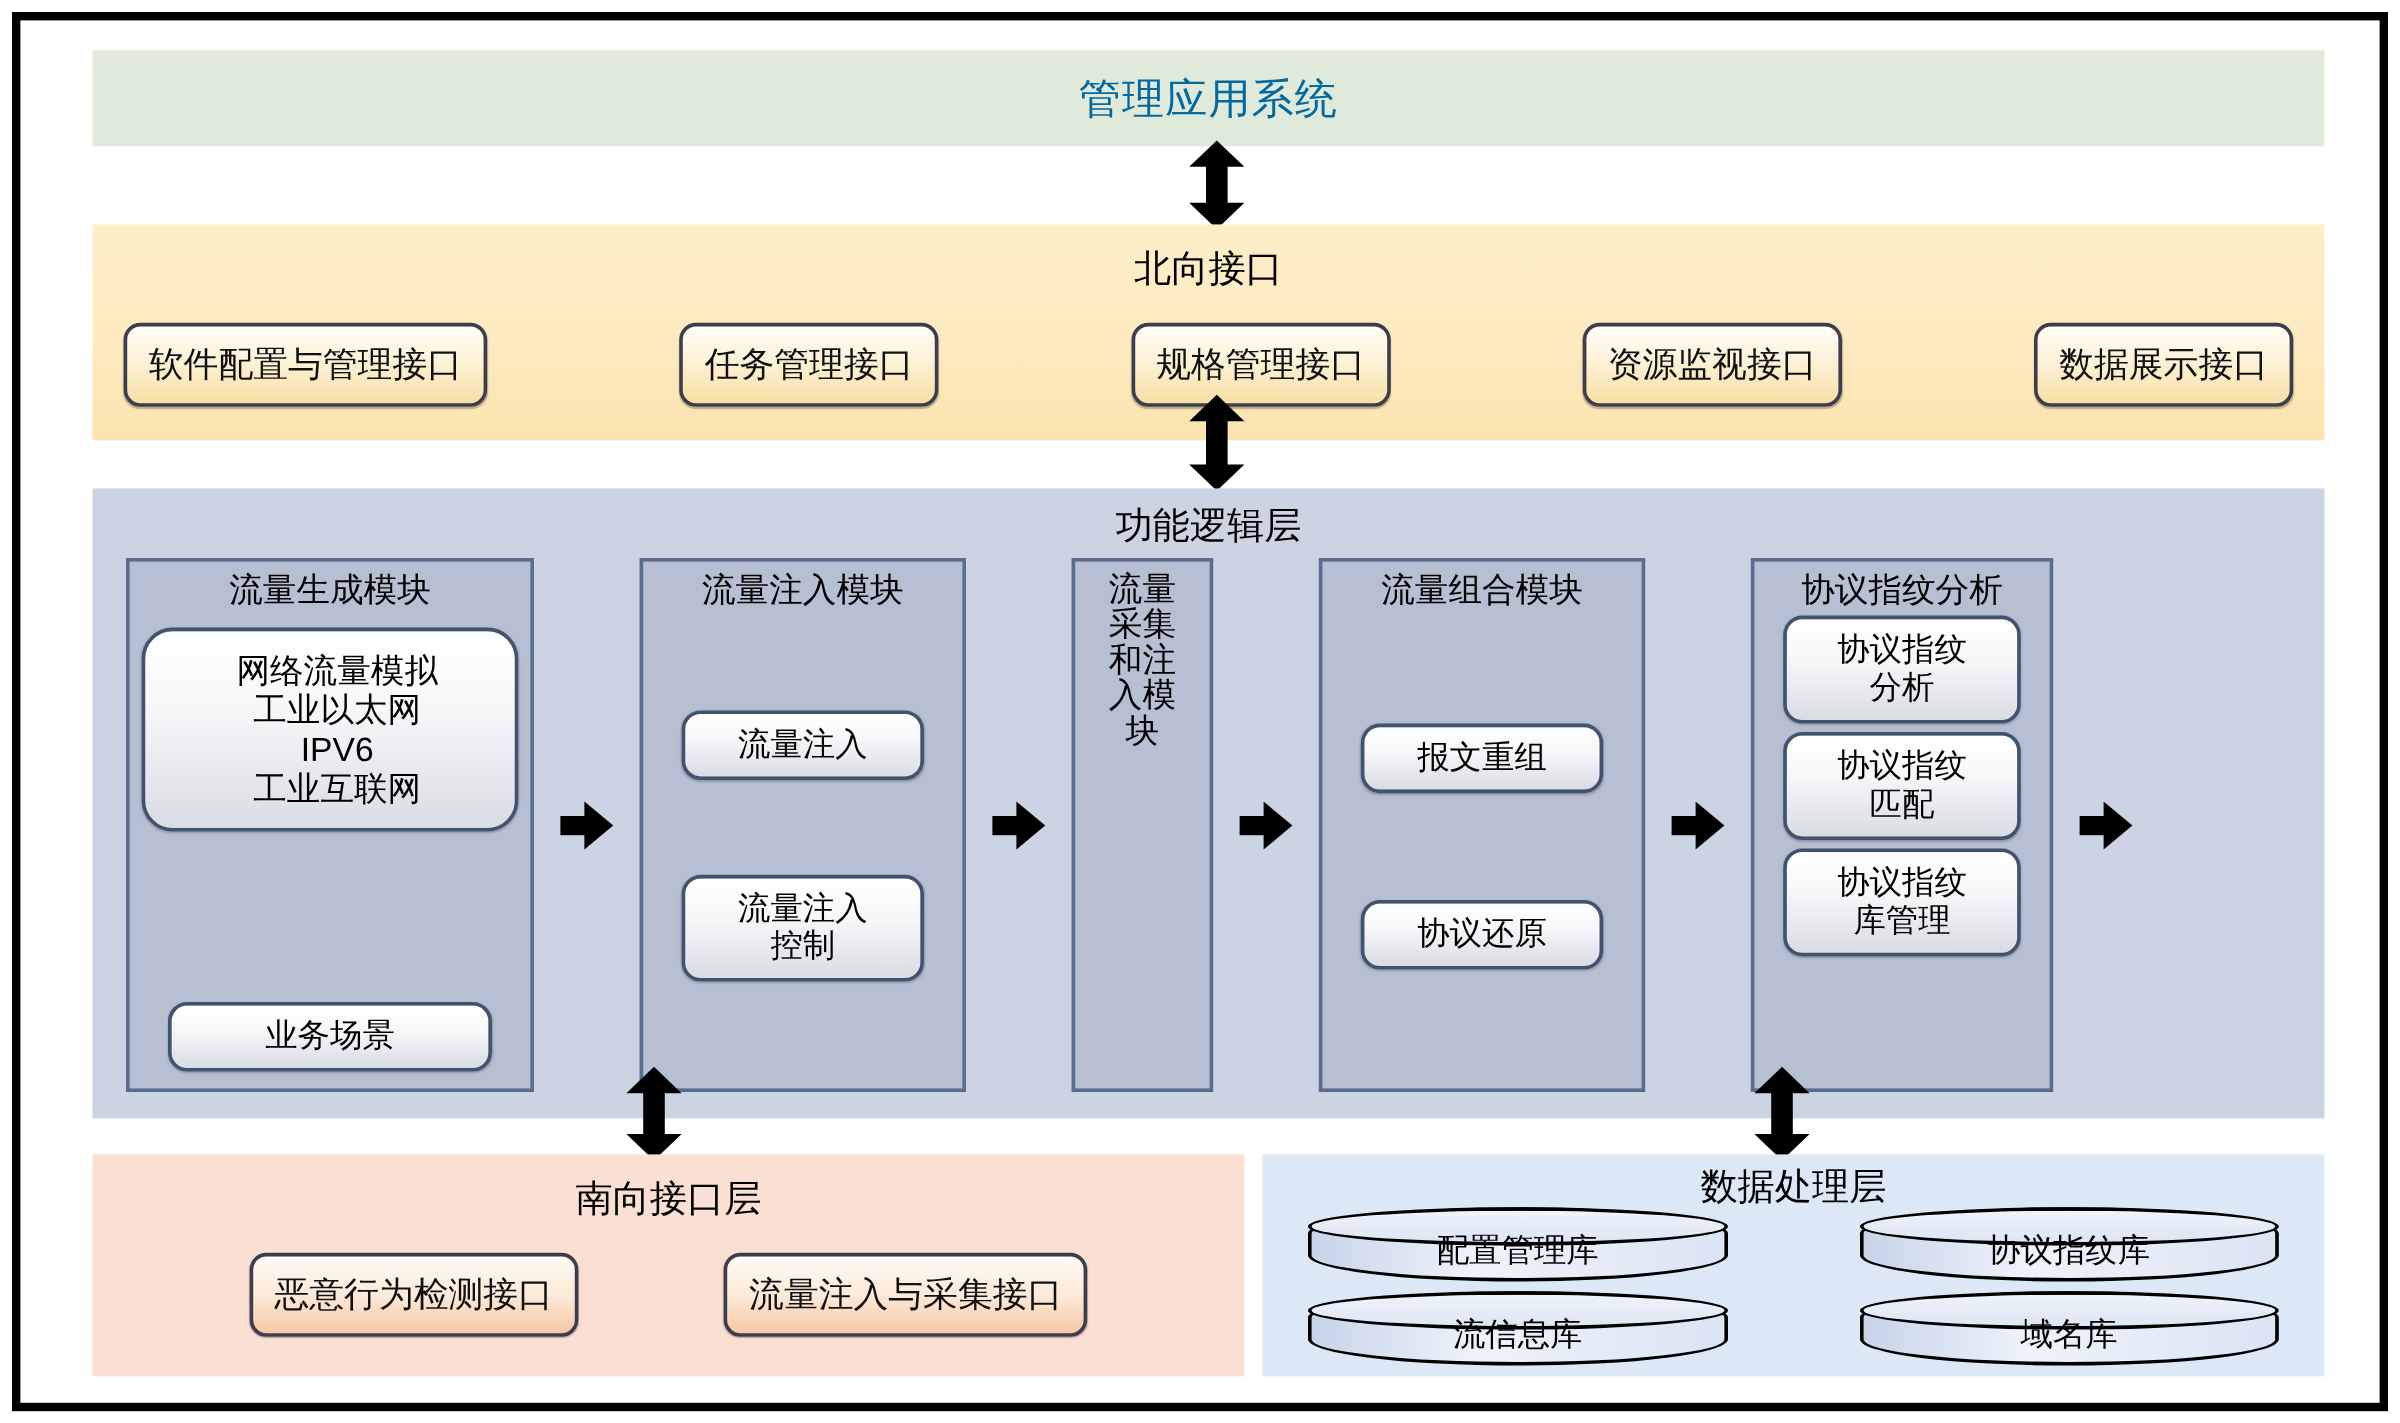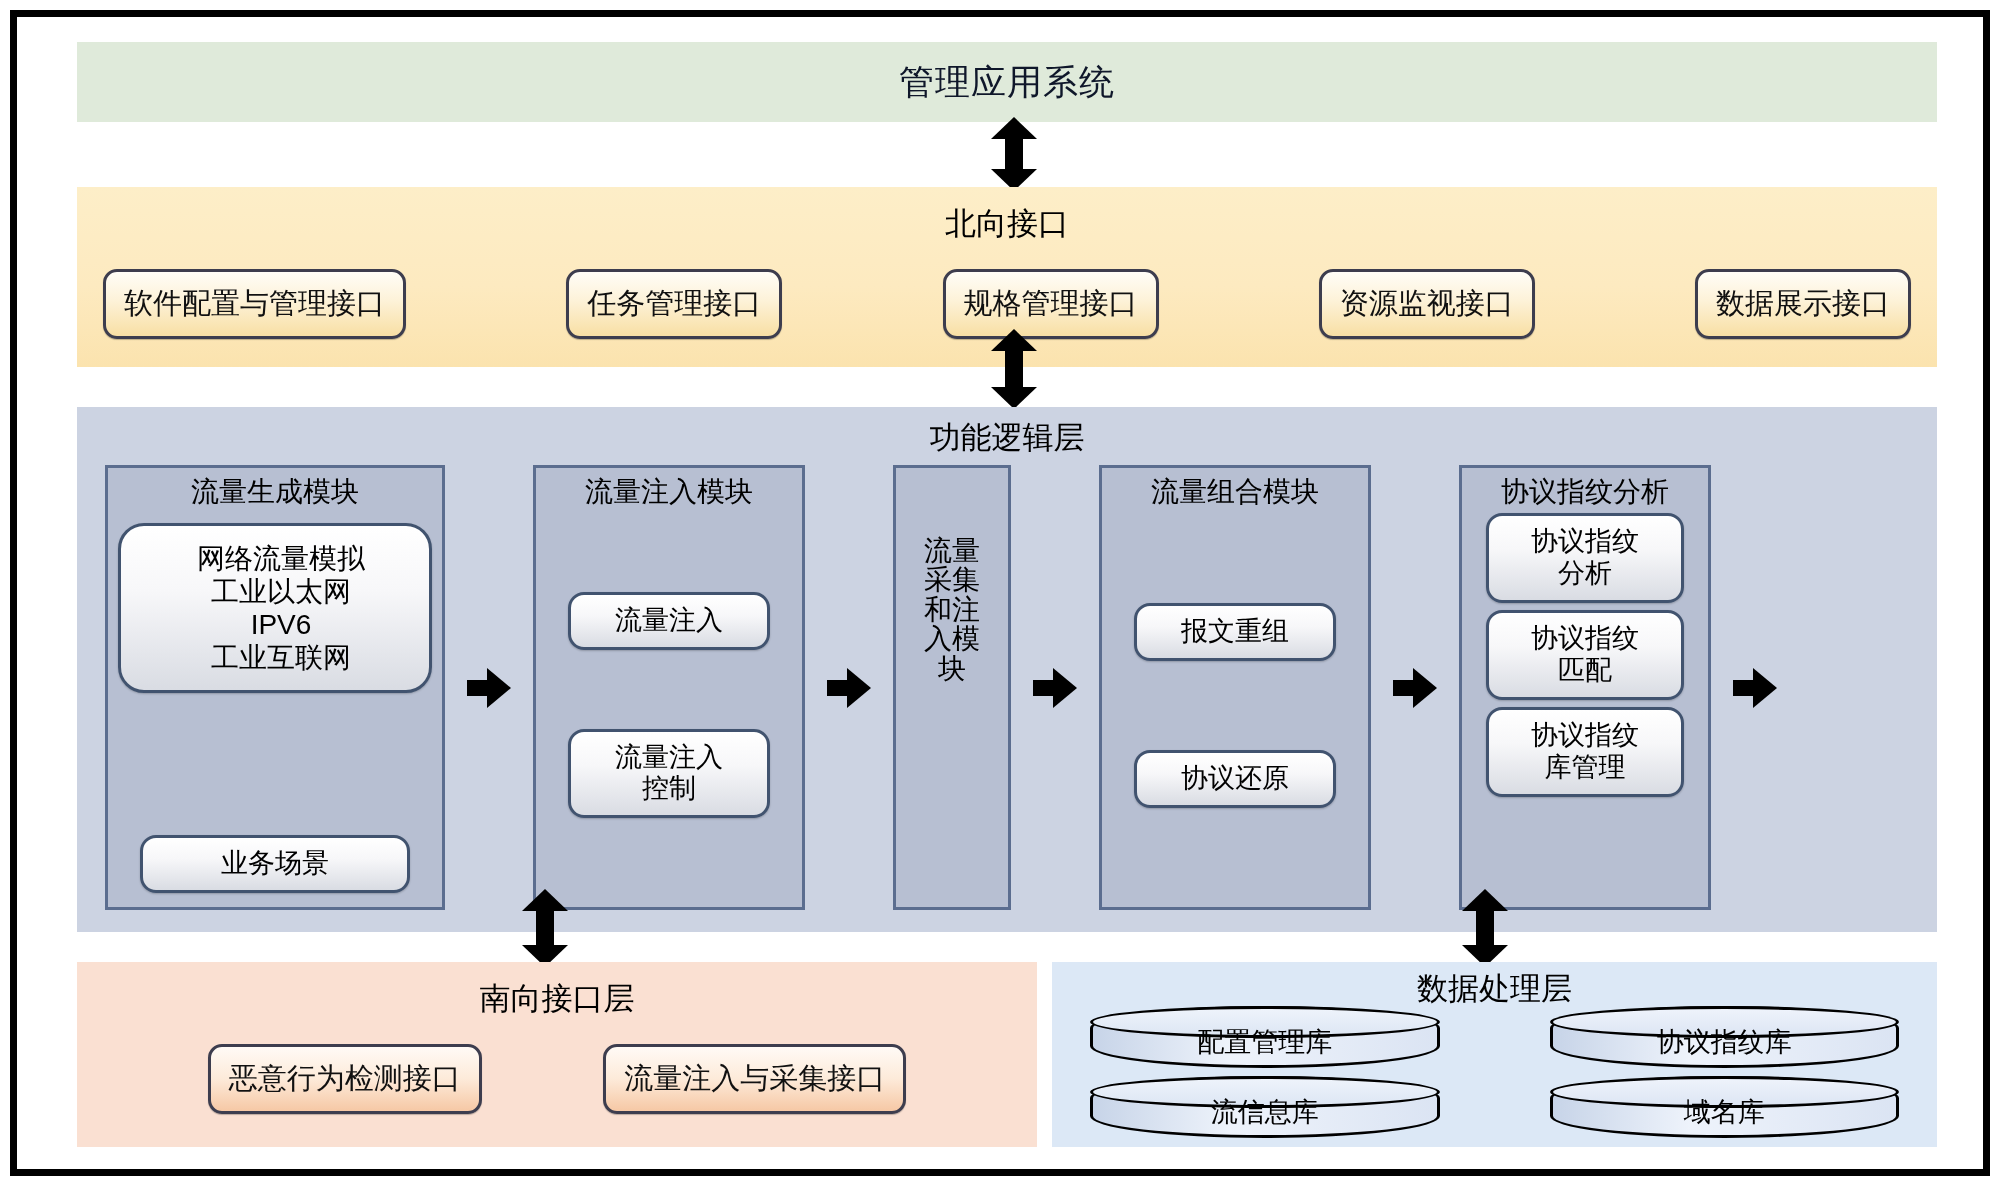--- a/index.html
+++ b/index.html
@@ -16,21 +16,21 @@
     background: #ffffff;
   }
   .band { position: absolute; }
 
   
   #mgmt-band {
     left: 60px; top: 25px; width: 1860px; height: 80px;
     background: #dfeada;
     display: flex; align-items: center; justify-content: center;
   }
-  #mgmt-band .band-title { font-size: 35px; color: #0f172a; letter-spacing: 1px; }
+  #mgmt-band .band-title { font-size: 35px; color: #0369a1; letter-spacing: 1px; }
 
   
   #north-band {
     left: 60px; top: 170px; width: 1860px; height: 180px;
     background: linear-gradient(180deg,#fdeec8 0%,#fdeac0 55%,#fbe3ae 100%);
   }
   #north-band .band-title {
     text-align: center; font-size: 31px; padding-top: 16px; color: #000;
   }
   #north-row {
@@ -64,21 +64,21 @@
   .module {
     border: 3px solid #5b6d8f;
     background: #b7bfd2;
     display: flex; flex-direction: column; align-items: center;
     padding: 8px 10px 10px 10px;
   }
   .module-title {
     font-size: 28px; color: #000; text-align: center;
     line-height: 1.12; margin-bottom: 6px; white-space: pre-line;
   }
-  .module-title.narrow { margin-top: 60px; line-height: 1.05; }
+  .module-title.narrow { line-height: 1.05; }
   .rbox {
     border: 3px solid #41536f;
     border-radius: 16px;
     background: linear-gradient(180deg,#ffffff 0%,#f7f7f9 40%,#d9dce3 100%);
     font-size: 27px; color: #000;
     text-align: center; line-height: 1.18;
     padding: 10px 14px;
     white-space: pre-line;
     box-shadow: 0 1px 2px rgba(0,0,0,.22);
   }

